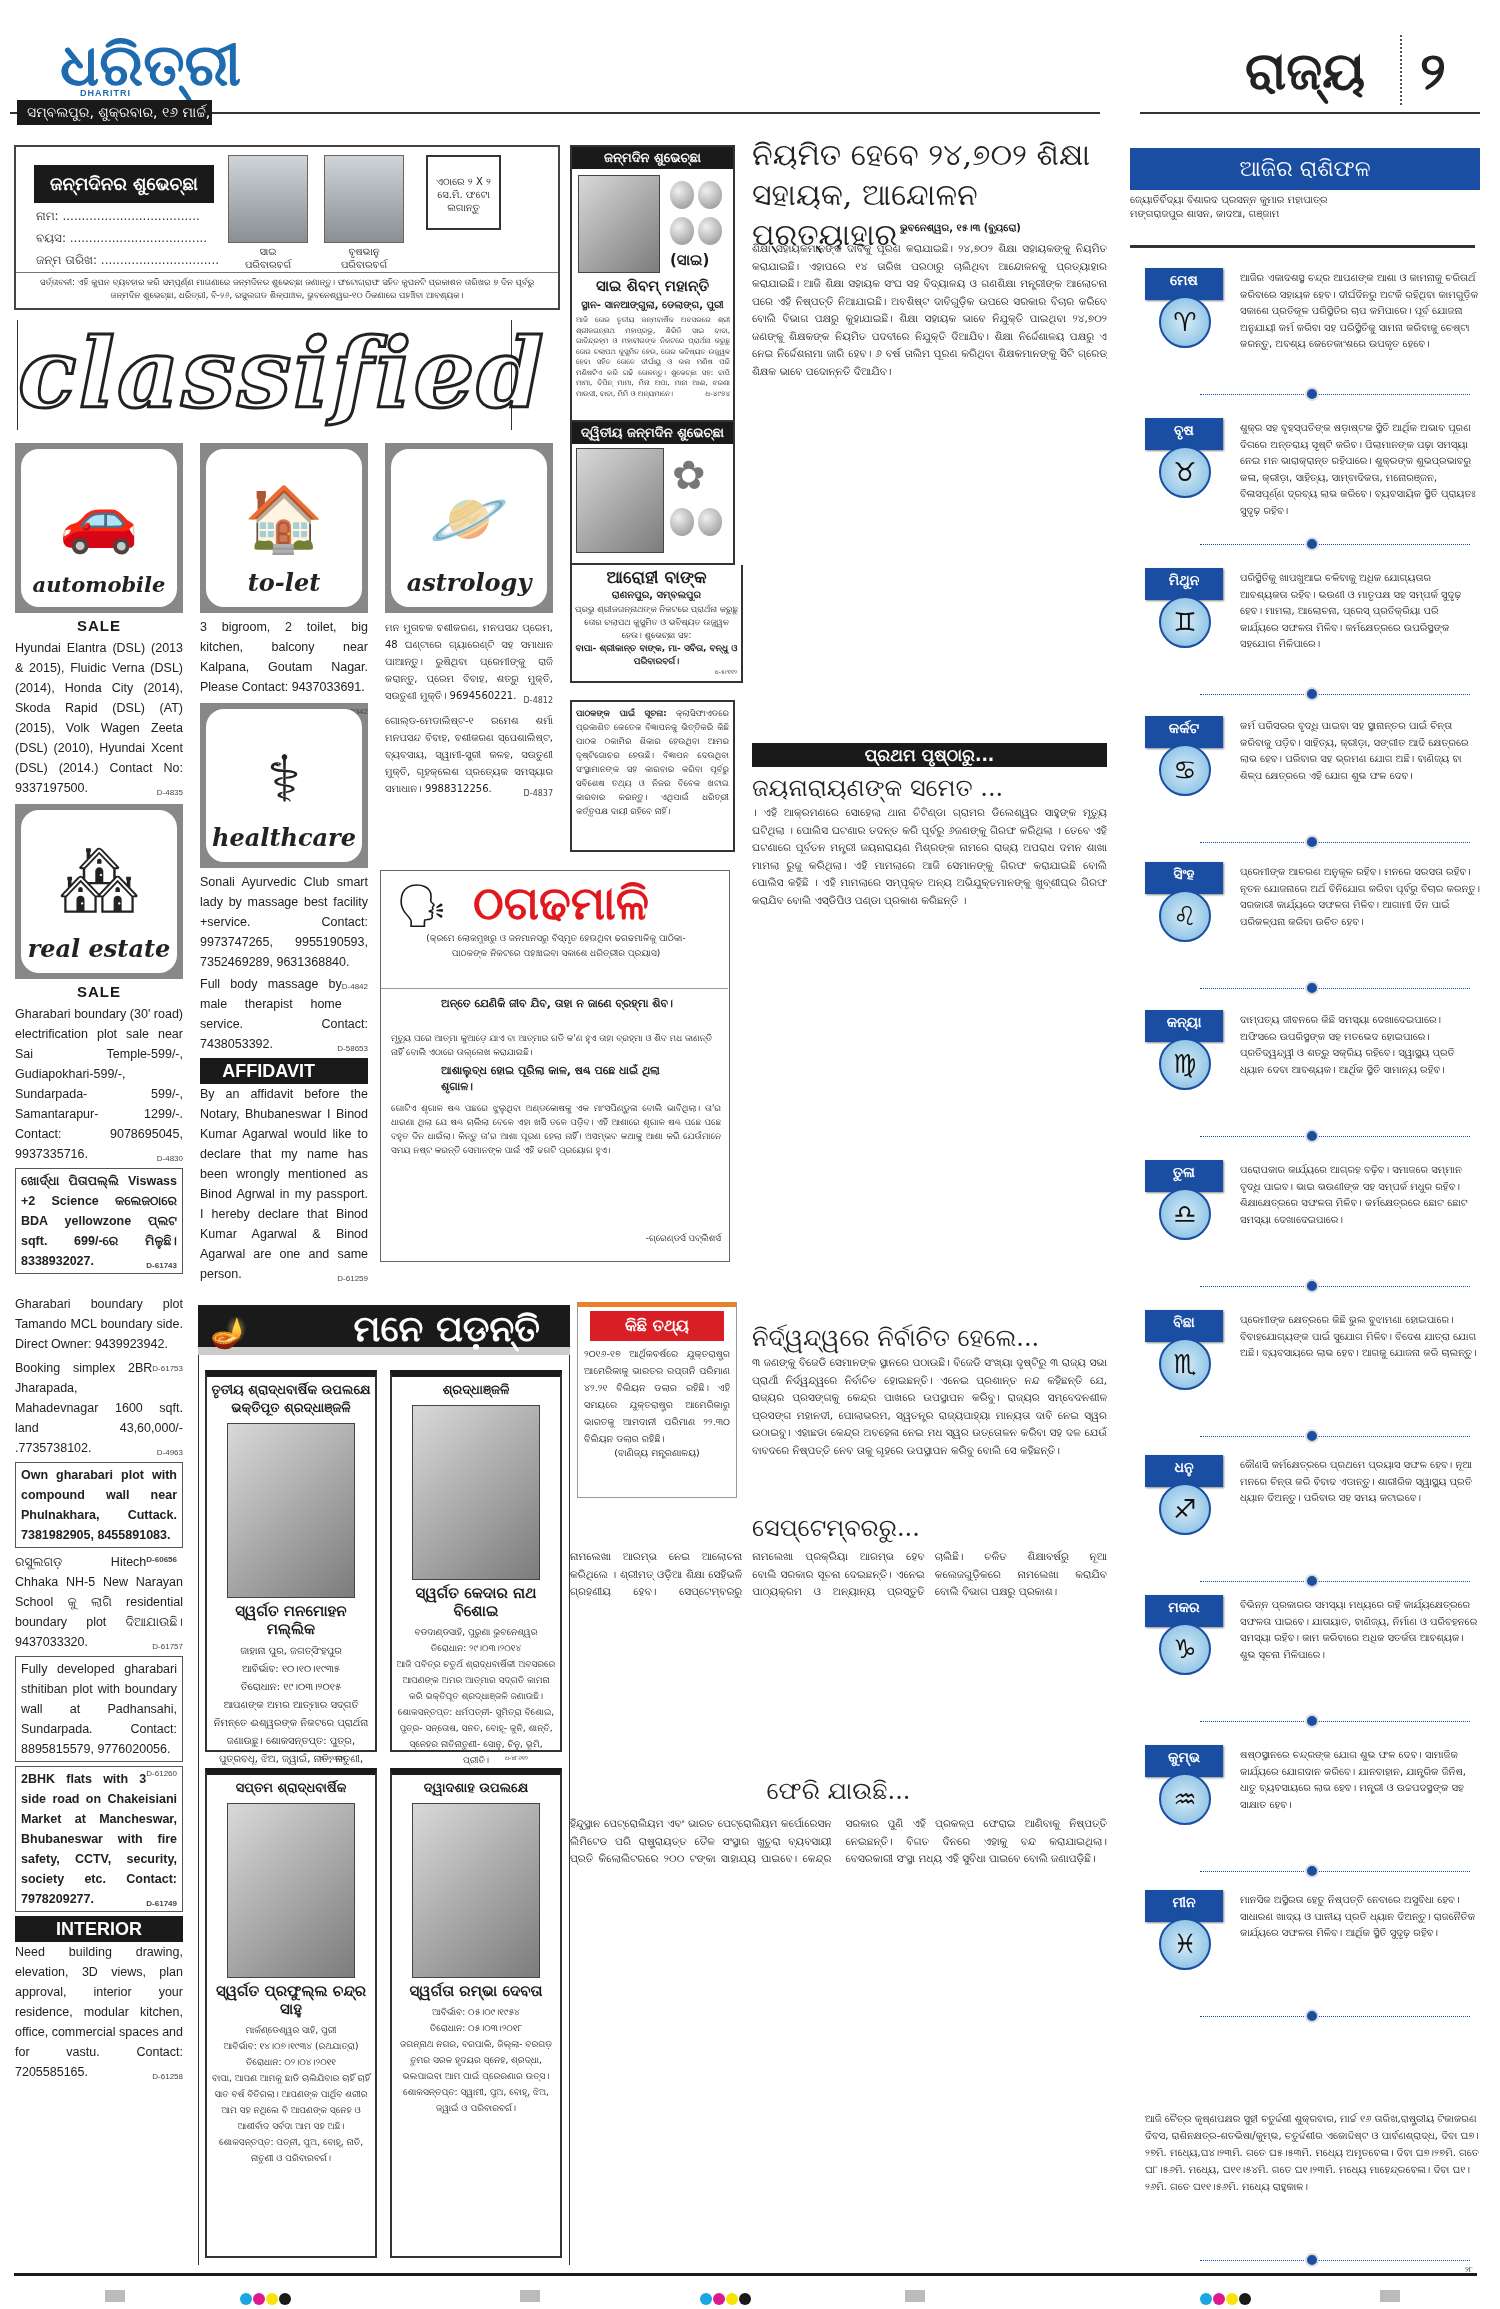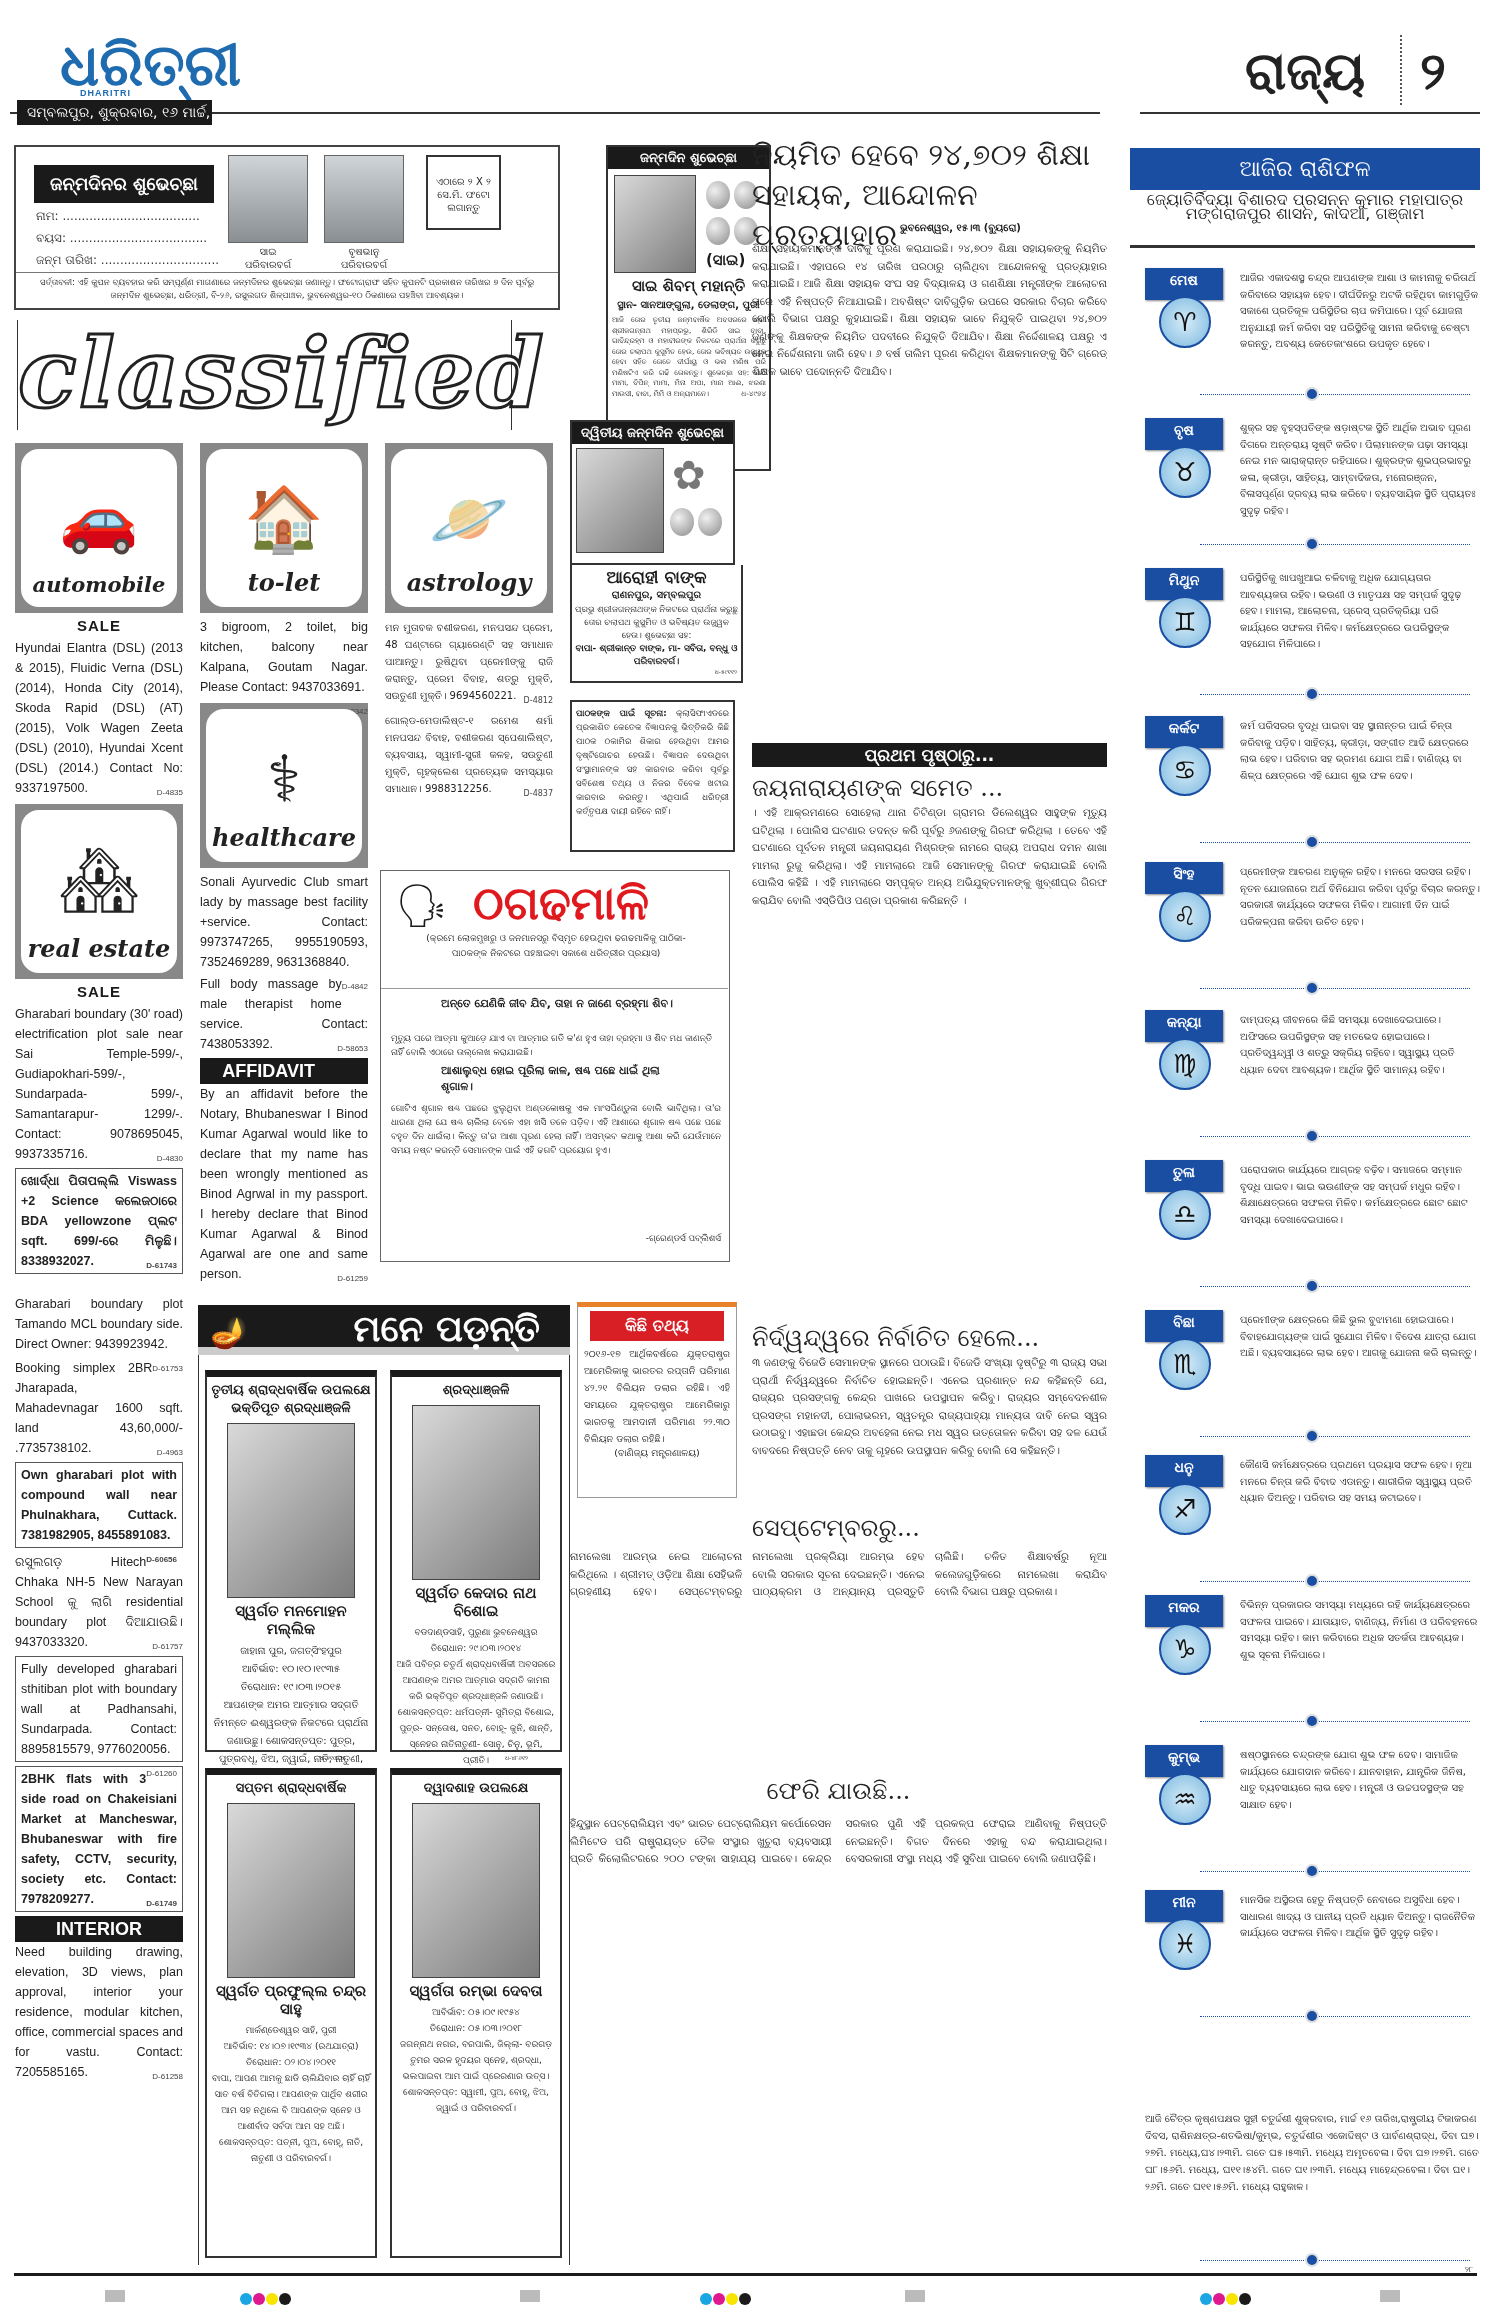--- a/index.html
+++ b/index.html
@@ -66,21 +66,21 @@
 
   
   .headline { left: 752px; top: 135px; width: 360px; font-size: 30px; line-height: 40px; font-family: "DejaVu Serif", serif; color: #222; }
   .byline { left: 900px; top: 222px; font-size: 10px; font-weight: bold; }
   .article { font-size: 10.5px; line-height: 17.5px; text-align: justify; color: #222; }
   .sub-head { font-size: 24px; font-family: "DejaVu Serif", serif; color: #222; line-height: 32px; }
   .pp-bar { left: 752px; top: 743px; width: 355px; height: 24px; background: #1a1a1a; color: #fff; font-size: 17px; font-weight: bold; text-align: center; line-height: 24px; }
 
   
   .rf-head { left: 1130px; top: 148px; width: 350px; height: 42px; background: #1a4ea3; color: #fff; font-size: 22px; line-height: 42px; text-align: center; }
-  .rf-sub { left: 1130px; top: 193px; width: 350px; font-size: 16px; text-align: center; line-height: 14px; }
+  .rf-sub { left: 1130px; top: 193px; width: 350px; font-size: 10px; line-height: 14px; }
   .rf-rule { left: 1130px; top: 245px; width: 345px; height: 3px; background: #333; }
   .rf-entry { left: 1145px; width: 335px; }
   .rf-tag { position: absolute; left: 0; top: 0; width: 78px; height: 32px; background: #1a4ea3; color: #fff; font-size: 14px; font-weight: bold; text-align: center; line-height: 24px; box-shadow: 1px 1px 2px #888; }
   .rf-icon { position: absolute; left: 14px; top: 28px; width: 52px; height: 52px; border-radius: 50%; background: radial-gradient(circle, #d6ecf8, #7bb8df); border: 2px solid #1a4ea3; text-align: center; line-height: 48px; font-size: 26px; color: #111; }
   .rf-text { position: absolute; left: 95px; top: 2px; width: 240px; font-size: 10px; line-height: 16.5px; }
   .rf-div { position: absolute; left: 55px; width: 270px; border-top: 1.5px dotted #1a4ea3; }
   .rf-dot { position: absolute; width: 14px; height: 14px; border-radius: 50%; background: #1a4ea3; border: 2px solid #ddd; }
 
   .bottom-rule { left: 14px; top: 2273px; width: 1463px; height: 3px; background: #1a1a1a; }
   .cmyk { width: 12px; height: 12px; border-radius: 50%; display: inline-block; margin-right: 1px; }
@@ -175,21 +175,21 @@
   <div class="tile">
     <div class="tile-inner">
       <div class="tile-icon">🪐</div>
       <div class="tile-label">astrology</div>
     </div>
   </div>
   <div class="odia-text" style="margin-top:6px;"><span>ମନ ମୁତାବକ ବଶୀକରଣ, ମନପସନ୍ଦ ପ୍ରେମ, 48 ଘଣ୍ଟାରେ ଗ୍ୟାରେଣ୍ଟି ସହ ସମାଧାନ ପାଆନ୍ତୁ। ରୁଷିଥିବା ପ୍ରେମୀଙ୍କୁ ରାଜି କରାନ୍ତୁ, ପ୍ରେମ ବିବାହ, ଶତ୍ରୁ ମୁକ୍ତି, ସଉତୁଣୀ ମୁକ୍ତି। 9694560221.</span> <span class="ad-code">D-4812</span></div>
   <div class="odia-text" style="margin-top:8px;"><span>ଗୋଲ୍ଡ-ମେଡାଲିଷ୍ଟ-୧ ରମେଶ ଶର୍ମା ମନପସନ୍ଦ ବିବାହ, ବଶୀକରଣ ସ୍ପେଶାଲିଷ୍ଟ, ବ୍ୟବସାୟ, ସ୍ୱାମୀ-ସ୍ତ୍ରୀ କଳହ, ସଉତୁଣୀ ମୁକ୍ତି, ଗୃହକ୍ଲେଶ ପ୍ରତ୍ୟେକ ସମସ୍ୟାର ସମାଧାନ। 9988312256.</span> <span class="ad-code">D-4837</span></div>
 </div>
 
-<div class="abs wish-box" style="left:570px;top:145px;width:165px;height:326px;margin-left:36px;">
+<div class="abs wish-box" style="left:570px;top:145px;width:165px;height:326px;">
   <div class="wish-head">ଜନ୍ମଦିନ ଶୁଭେଚ୍ଛା</div>
   <div class="abs photo" style="left:6px;top:28px;width:82px;height:98px;"></div>
   <div class="abs" style="left:96px;top:32px;width:64px;"><span class="balloon"></span><span class="balloon"></span><span class="balloon"></span><span class="balloon"></span></div>
   <div class="abs" style="left:98px;top:104px;font-size:15px;font-weight:bold;">(ସାଇ)</div>
   <div class="abs" style="left:0;top:130px;width:161px;text-align:center;font-size:15px;font-weight:bold;">ସାଇ ଶିବମ୍ ମହାନ୍ତି</div>
   <div class="abs" style="left:0;top:152px;width:161px;text-align:center;font-size:10px;font-weight:bold;">ସ୍ଥାନ- ସାନଆଙ୍ଗୁଲା, ଡେଲାଙ୍ଗ, ପୁରୀ</div>
   <div class="abs" style="left:4px;top:168px;width:154px;font-size:7.2px;line-height:10.5px;text-align:justify;"><span>ଆଜି ତୋର ତୃତୀୟ ଜନ୍ମବାର୍ଷିକ ଅବସରରେ ଶ୍ରୀ ଶ୍ରୀଜଗନ୍ନାଥ ମହାପ୍ରଭୁ, ଶିରିଡି ସାଇ ବାବା, ଗାବିନ୍ଦ୍ରହ୍ମ ଓ ମହାବୀରଙ୍କ ନିକଟରେ ପ୍ରାର୍ଥନା କରୁଛୁ ତୋର ଚଲାପଥ କୁସୁମିତ ହେଉ, ତୋର ଭବିଷ୍ୟତ ଉଜ୍ଜ୍ୱଳ ହେବା ସହିତ ତୋତେ ଦୀର୍ଘାୟୁ ଓ ଭଲ ମଣିଷ ପରି ମଣିଷଟିଏ କରି ଗଢି ତୋଳନ୍ତୁ। ଶୁଭେଚ୍ଛା ସହ: ବାପି ମାମା, ବିପିନ୍ ମାମା, ମିନା ଅପା, ମାନା ଆଈ, ଝରଣା ମାଉସୀ, ବାବା, ମିମି ଓ ଅନ୍ୟମାନେ।</span> <span style="float:right">ଧ-୪୯୭୪</span></div>
 </div>
 
 <div class="abs wish-box" style="left:570px;top:420px;width:165px;height:145px;">

